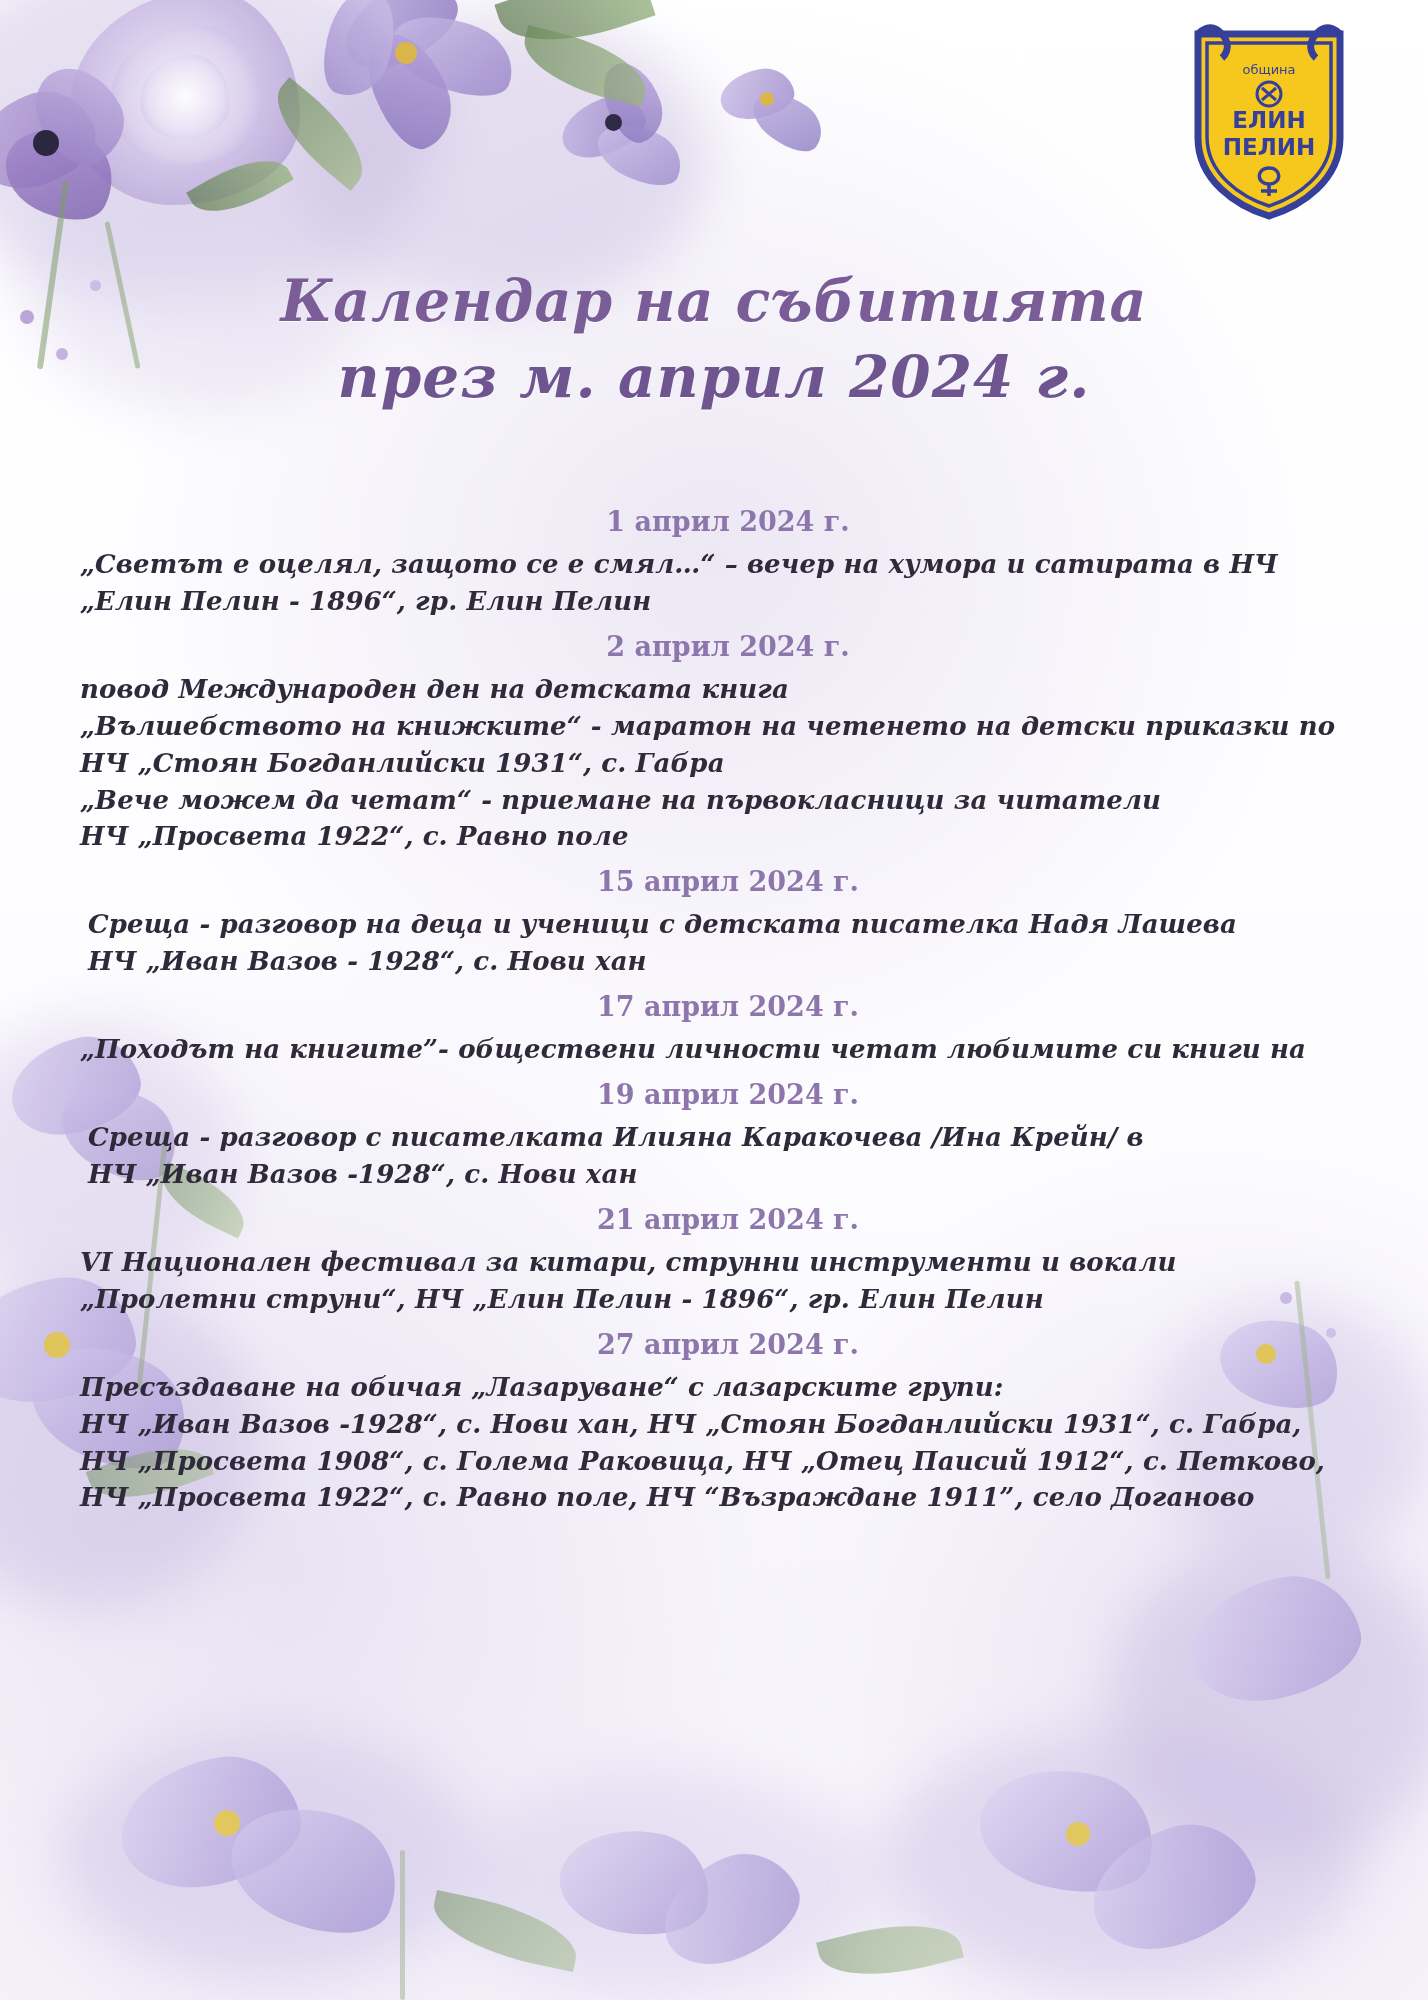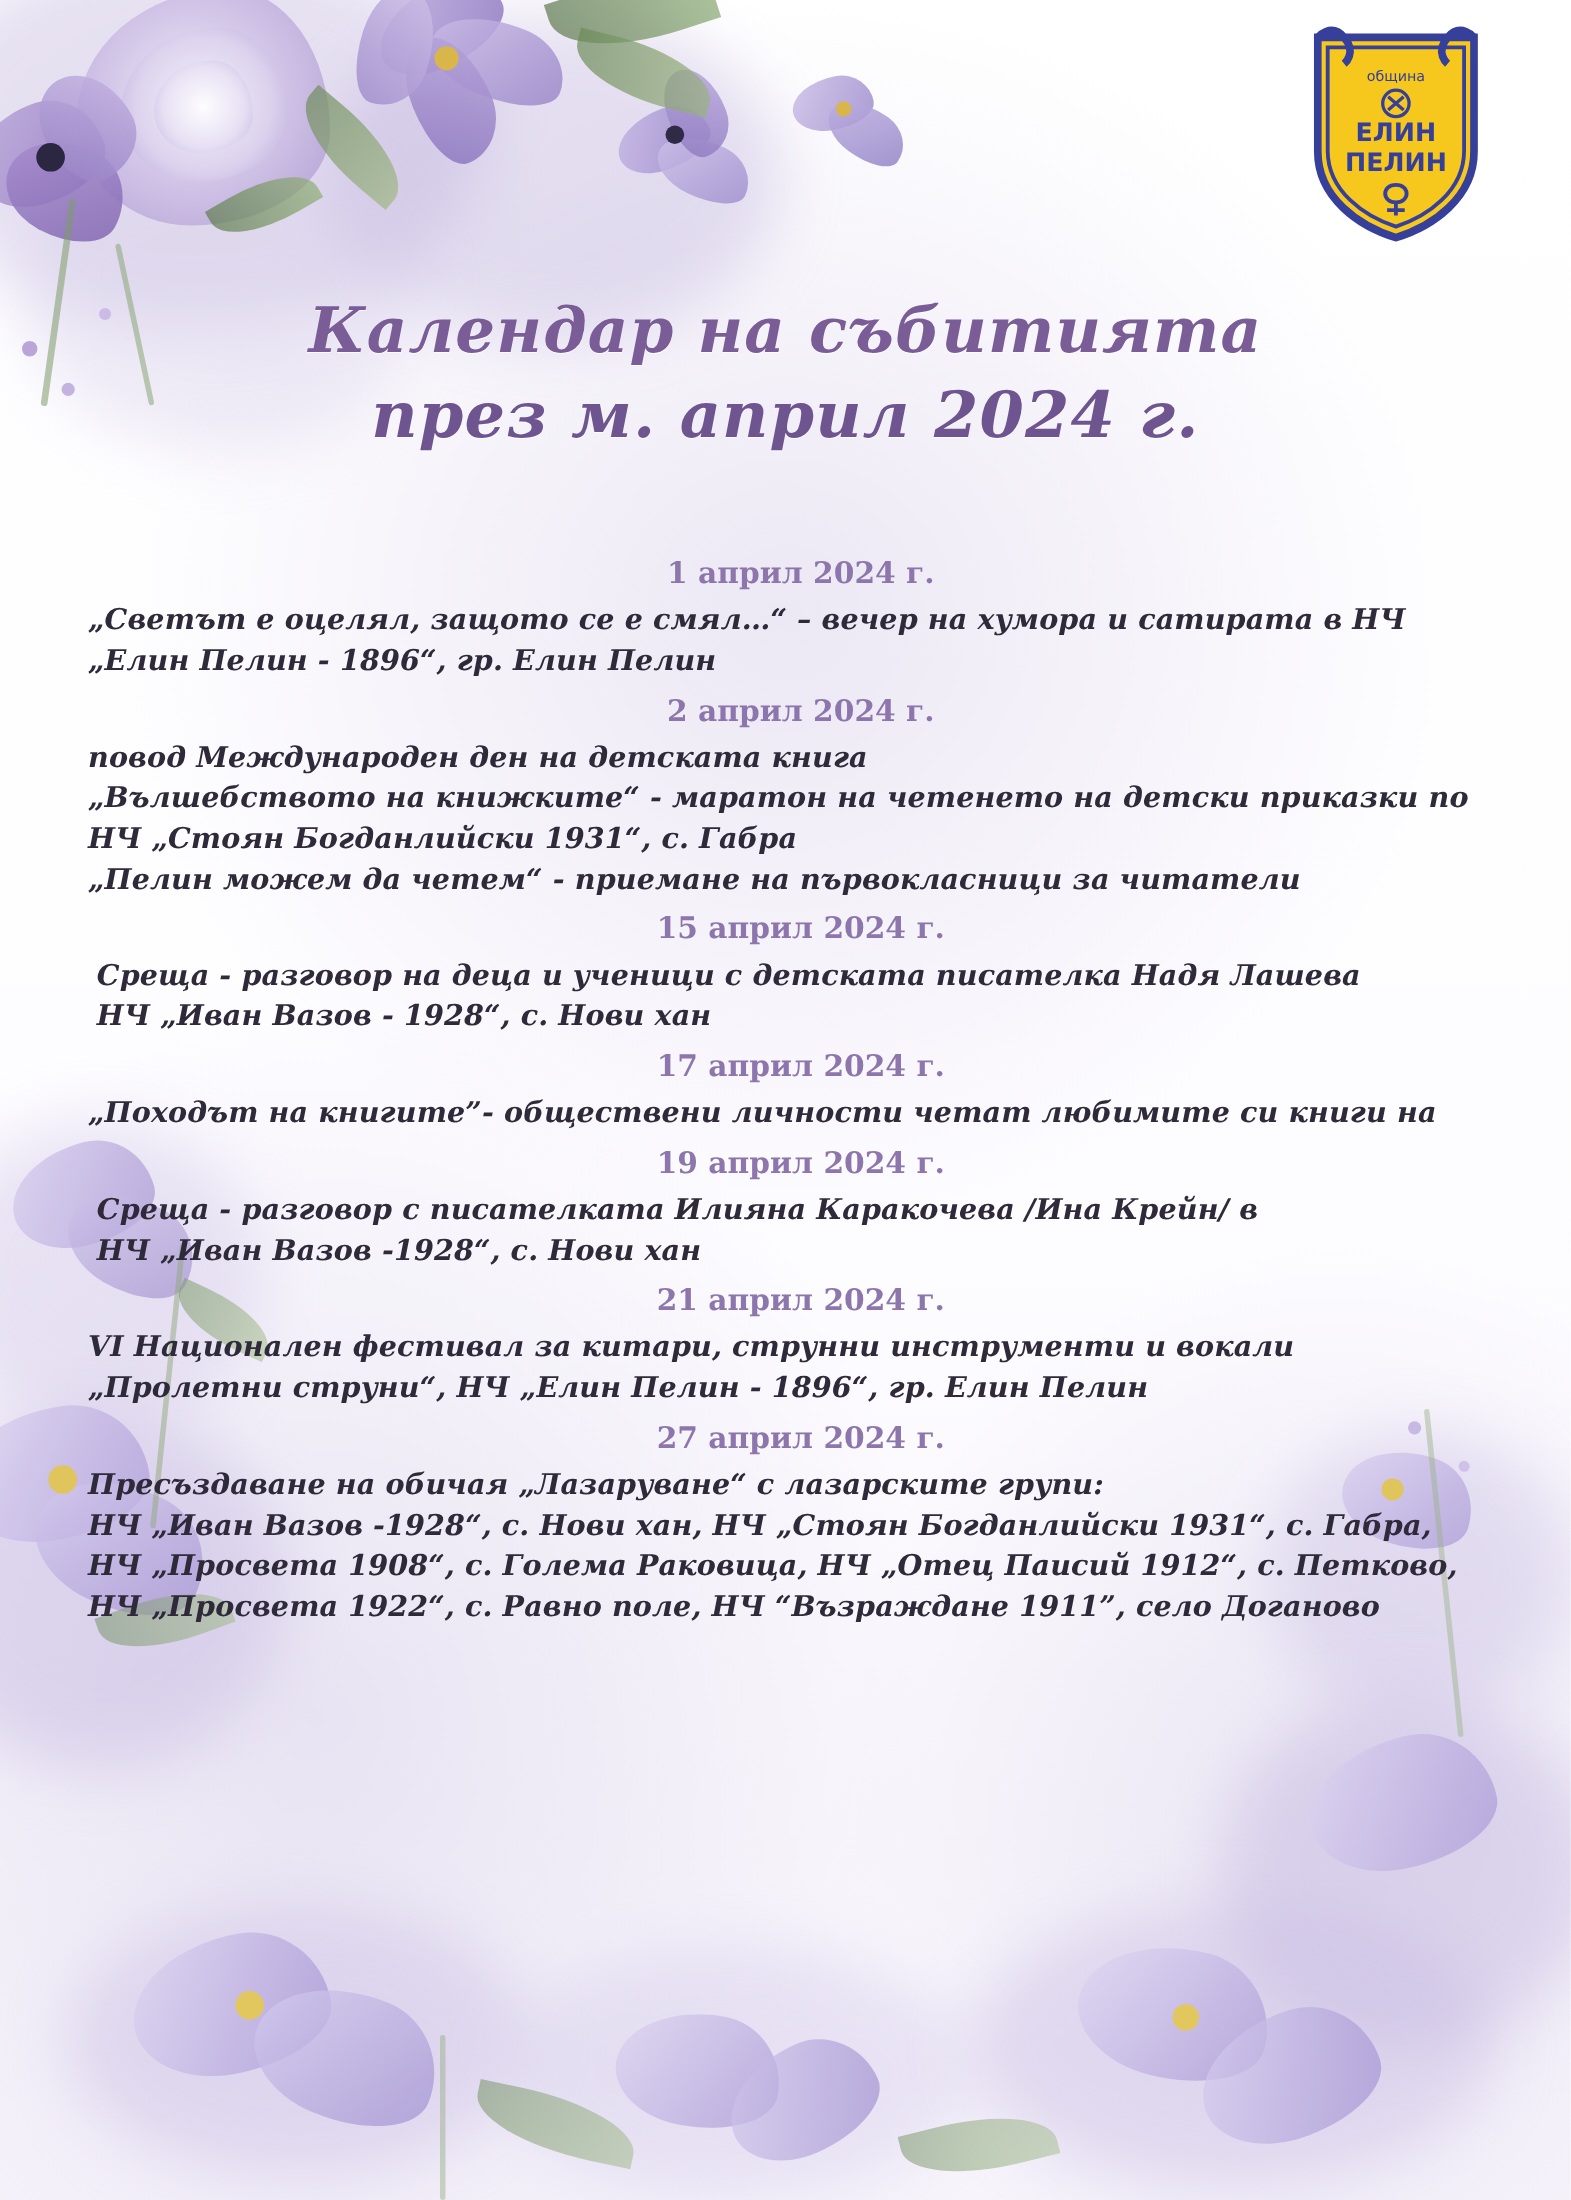--- a/index.html
+++ b/index.html
@@ -243,21 +243,22 @@
   <div class="events">
 
     <div class="date">1 април 2024 г.</div>
     <div class="evline">„Светът е оцелял, защото се е смял…“ – вечер на хумора и сатирата в НЧ</div>
     <div class="evline">„Елин Пелин - 1896“, гр. Елин Пелин</div>
 
     <div class="date">2 април 2024 г.</div>
     <div class="evline">повод Международен ден на детската книга</div>
     <div class="evline">„Вълшебството на книжките“ - маратон на четенето на детски приказки по</div>
     <div class="evline">НЧ „Стоян Богданлийски 1931“, с. Габра</div>
-    <div class="evline">„Пелин можем да четем“ - приемане на първокласници за читатели</div>
+    <div class="evline">„Вече можем да четат“ - приемане на първокласници за читатели</div>
+    <div class="evline">НЧ „Просвета 1922“, с. Равно поле</div>
 
     <div class="date">15 април 2024 г.</div>
     <div class="evline pad">Среща - разговор на деца и ученици с детската писателка Надя Лашева</div>
     <div class="evline pad">НЧ „Иван Вазов - 1928“, с. Нови хан</div>
 
     <div class="date">17 април 2024 г.</div>
     <div class="evline">„Походът на книгите”- обществени личности четат любимите си книги на</div>
 
     <div class="date">19 април 2024 г.</div>
     <div class="evline pad">Среща - разговор с писателката Илияна Каракочева /Ина Крейн/ в</div>

